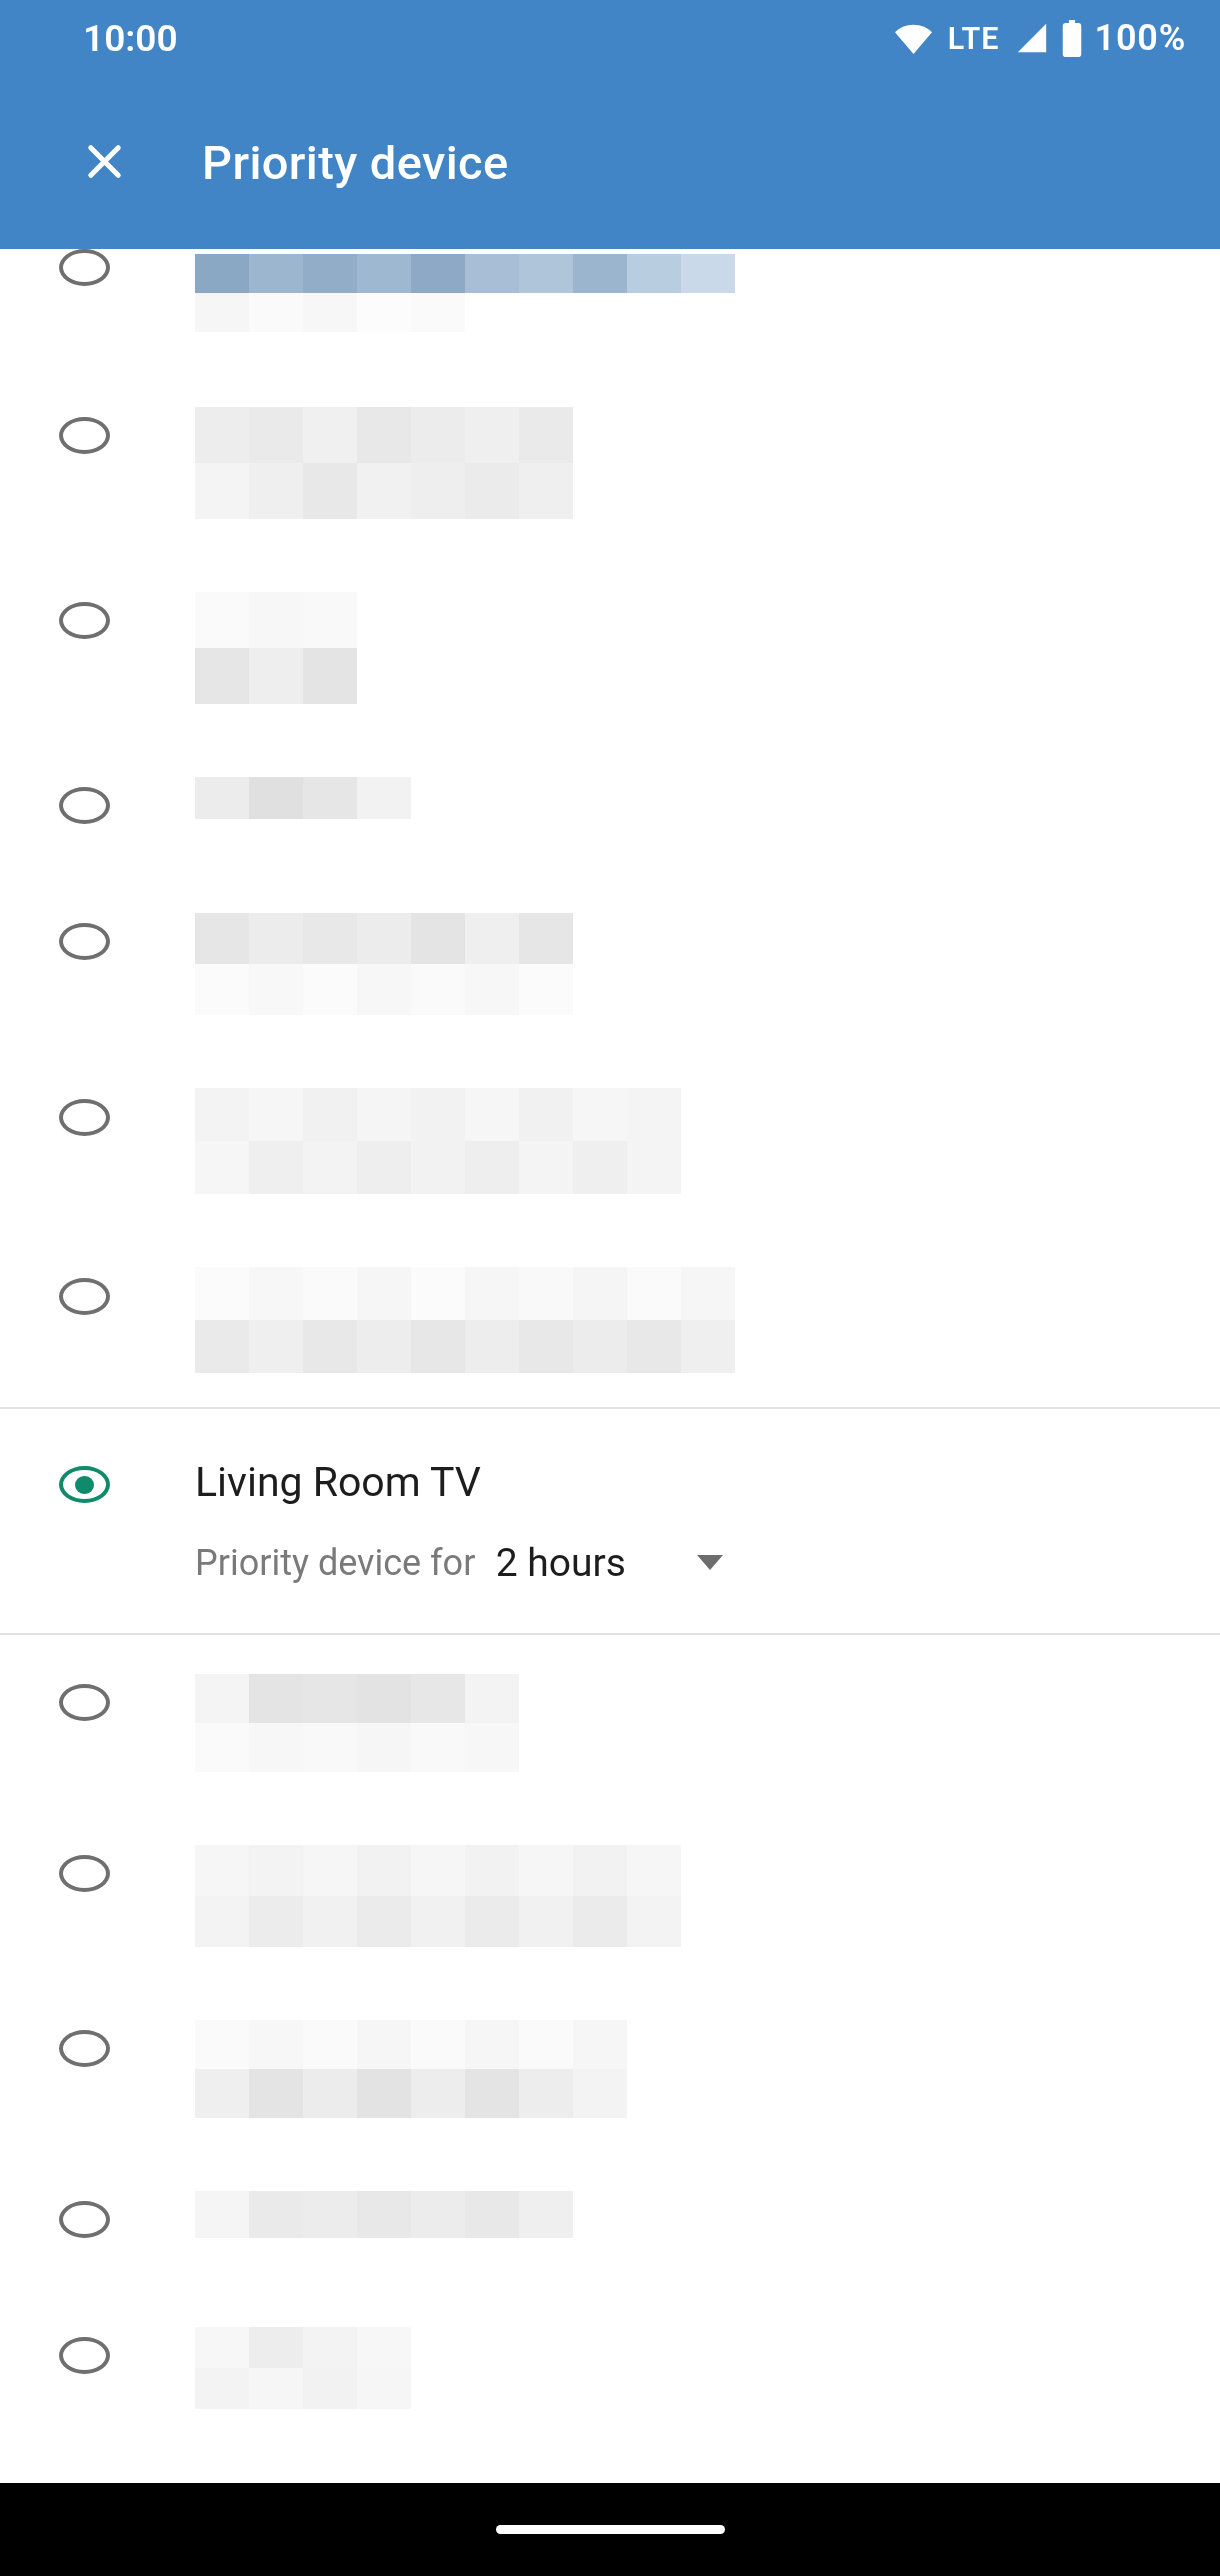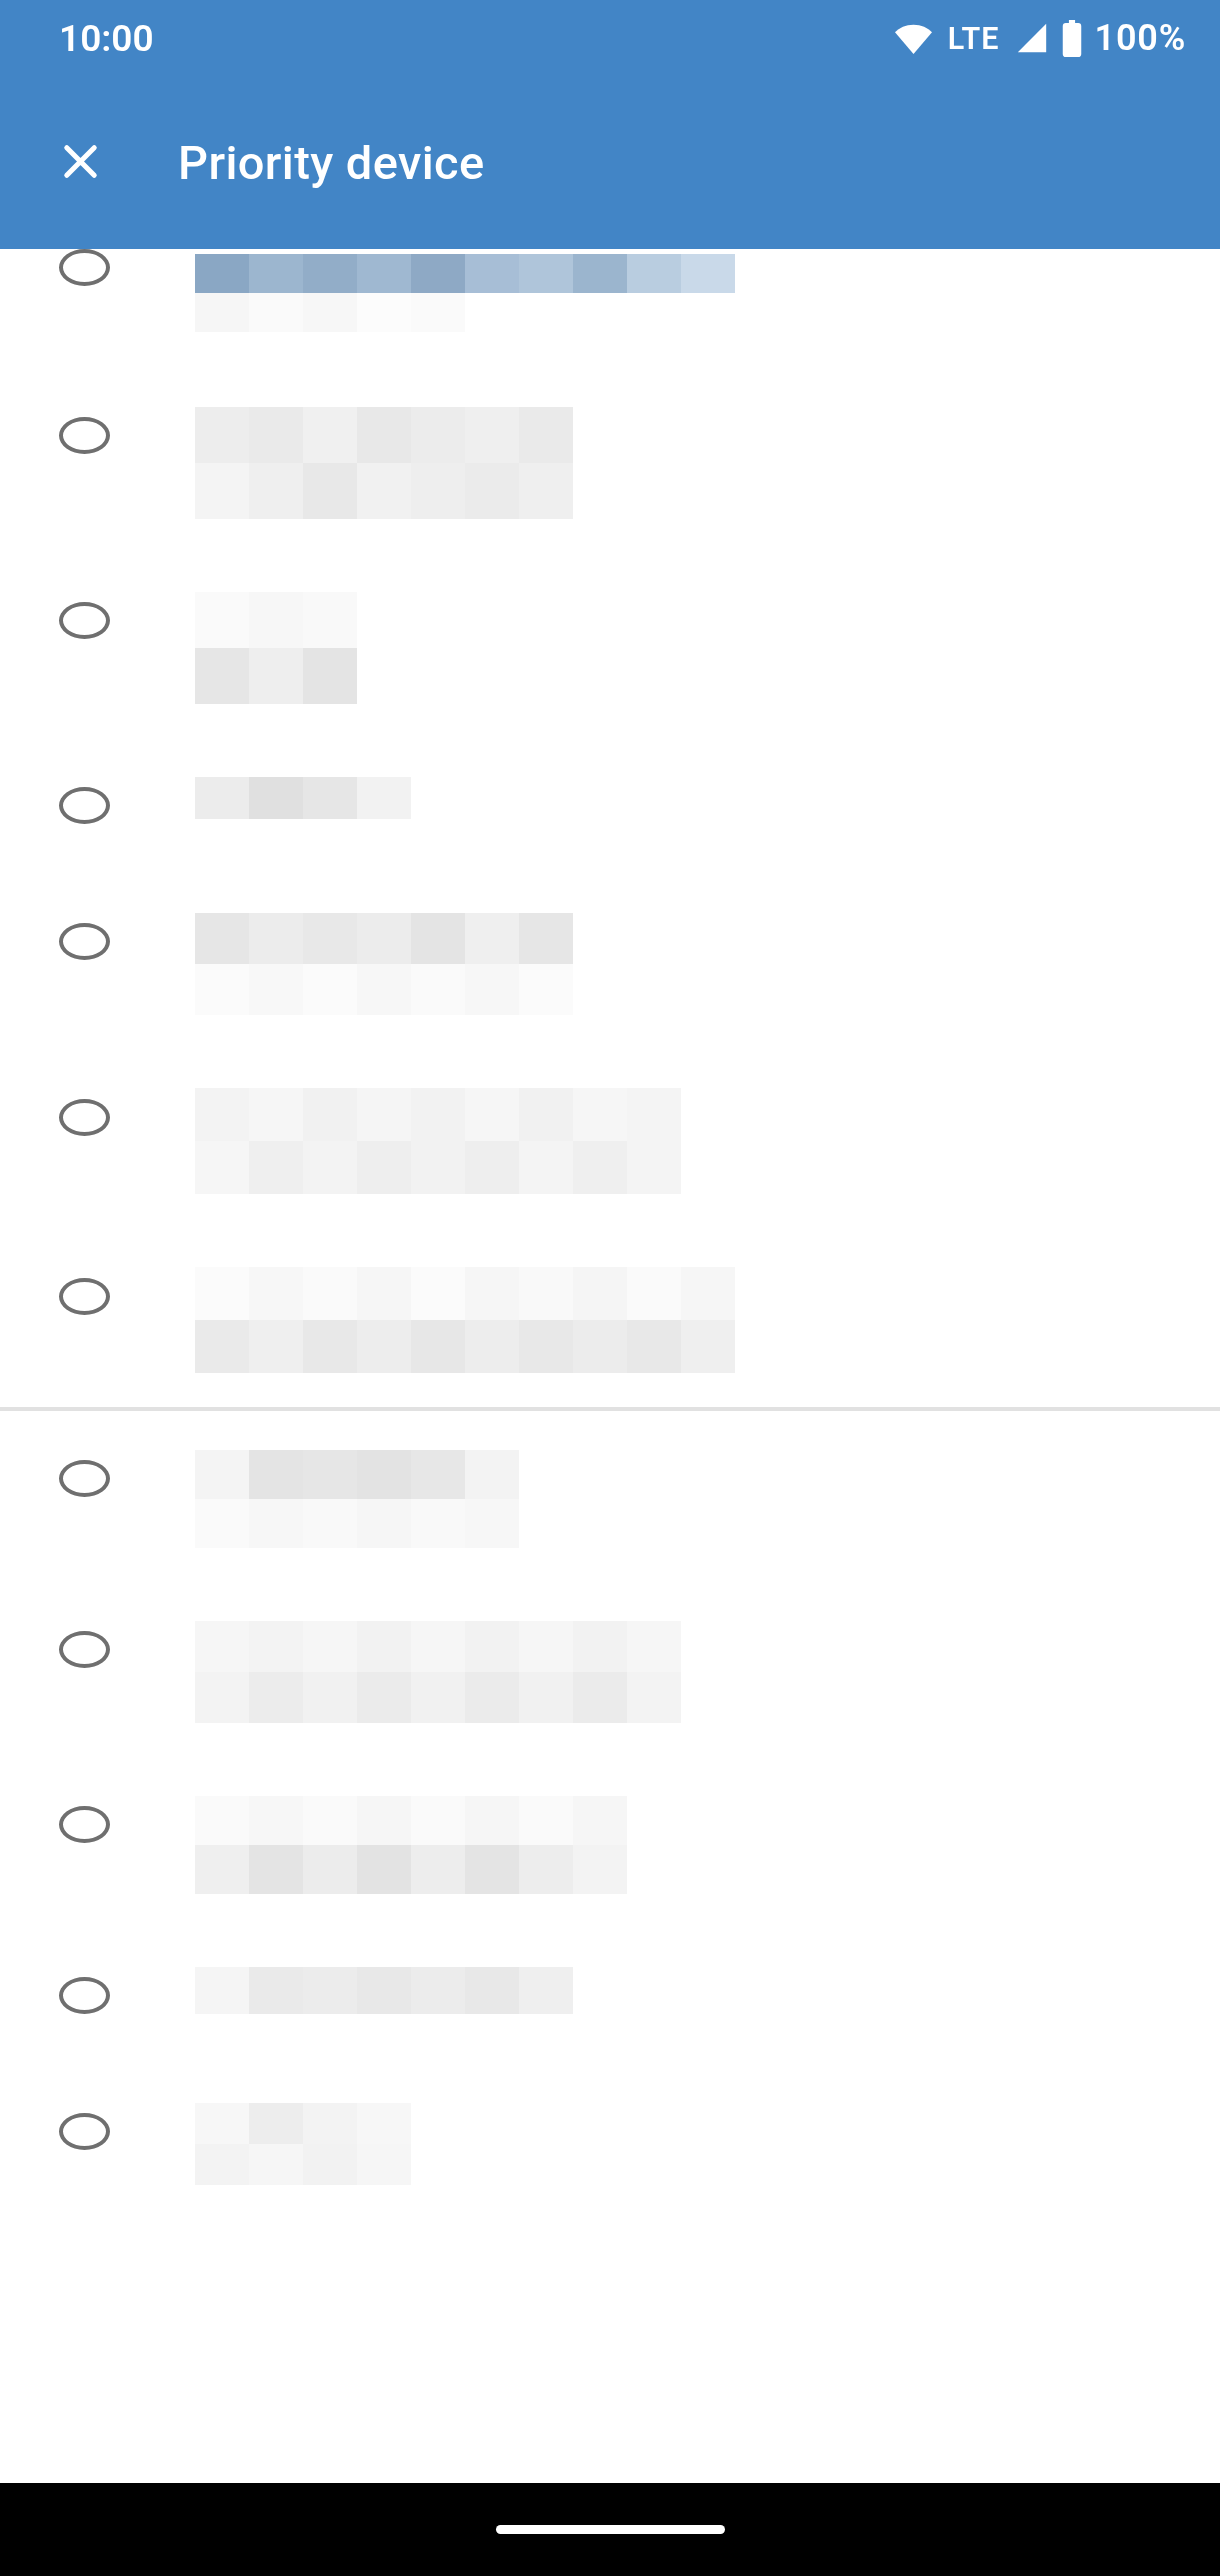--- a/index.html
+++ b/index.html
@@ -1,21 +1,21 @@
 <!DOCTYPE html>
 <html style="font-size:13.6px"><head>
 <meta charset="utf-8">
 <style>
   * { box-sizing: border-box; margin: 0; padding: 0; }
   html, body { width: 1220px; height: 2576px; font-family: Roboto, "Helvetica Neue", Arial, sans-serif; background:#ffffff; }
   
   .screen { width:1220px; height:2576px; position:relative; overflow:hidden; background:#ffffff; }
 
   
-  .header { background:#4285c6;  }
+  .header { background:#4285c6;padding-left:24px;  }
   .status-bar {
     height:76px;
     display:flex; align-items:center; justify-content:space-between;
     padding: 0 34px 0 59px;
     color:#ffffff; font-weight:600; font-size:37px;
   }
   .status-right { display:flex; align-items:center; gap:12px; font-size:36px; letter-spacing:0.8px; }
   .status-right .lte { font-size:30.5px; font-weight:600; margin:0 3.4px; }
   .status-right svg { display:block; }
 
@@ -313,20 +313,31 @@
               <span style="width:54px;background:#ececec;"></span>
               <span style="width:54px;background:#e8e8e8;"></span>
               <span style="width:54px;background:#efefef;"></span>
           </div>
         </div>
       </div>
     </div>
 
     <div class="row-sep"></div>
 
+    <div class="row selected" style="padding-top:42px;padding-bottom:47px;">
+      <div class="radio"></div>
+      <div class="row-body">
+        <div class="sel-label">Living Room TV</div>
+        <div class="sel-sub">
+          <span class="caption">Priority device for</span>
+          <span class="value">2 hours</span>
+          <span class="chev"></span>
+        </div>
+      </div>
+    </div>
 
     <div class="row-sep"></div>
 
     <div class="row">
       <div class="radio"></div>
       <div class="row-body">
         <div class="mosaic">
           <div class="strip" style="height:49px;">
             <span style="width:54px;background:#f4f4f4;"></span>
               <span style="width:54px;background:#e4e4e4;"></span>

